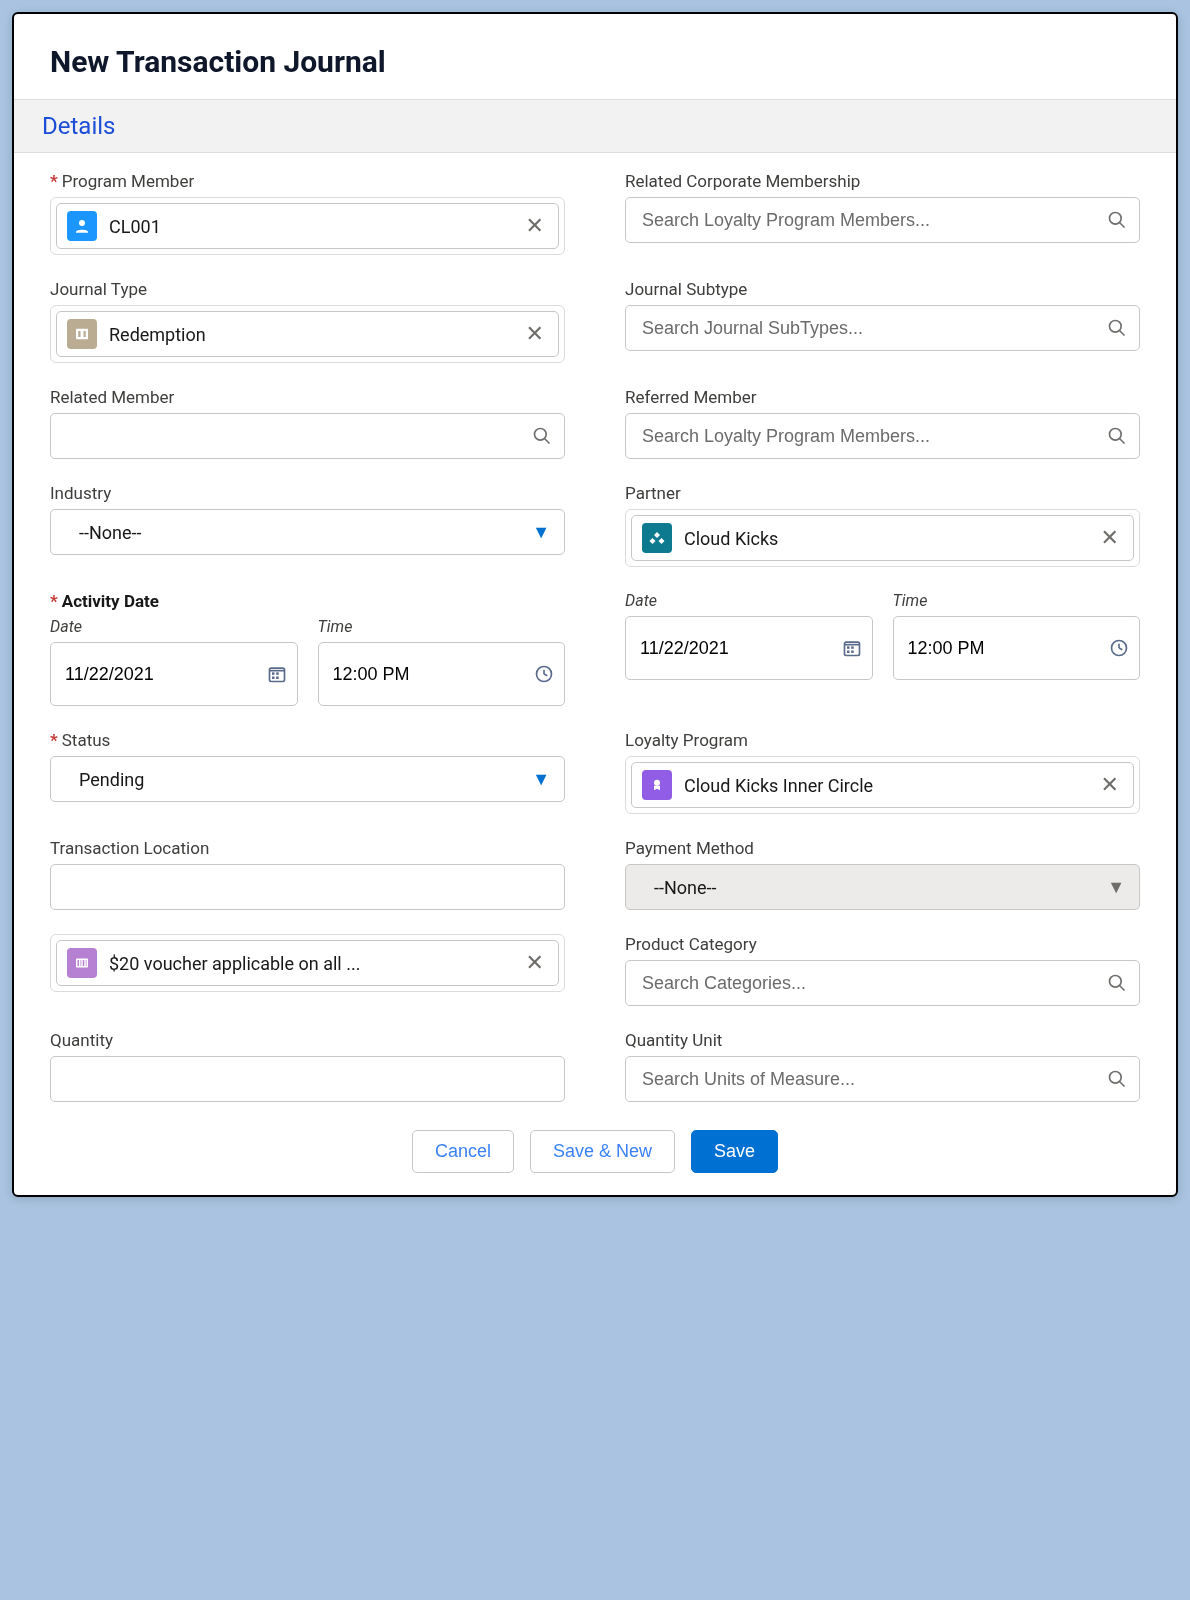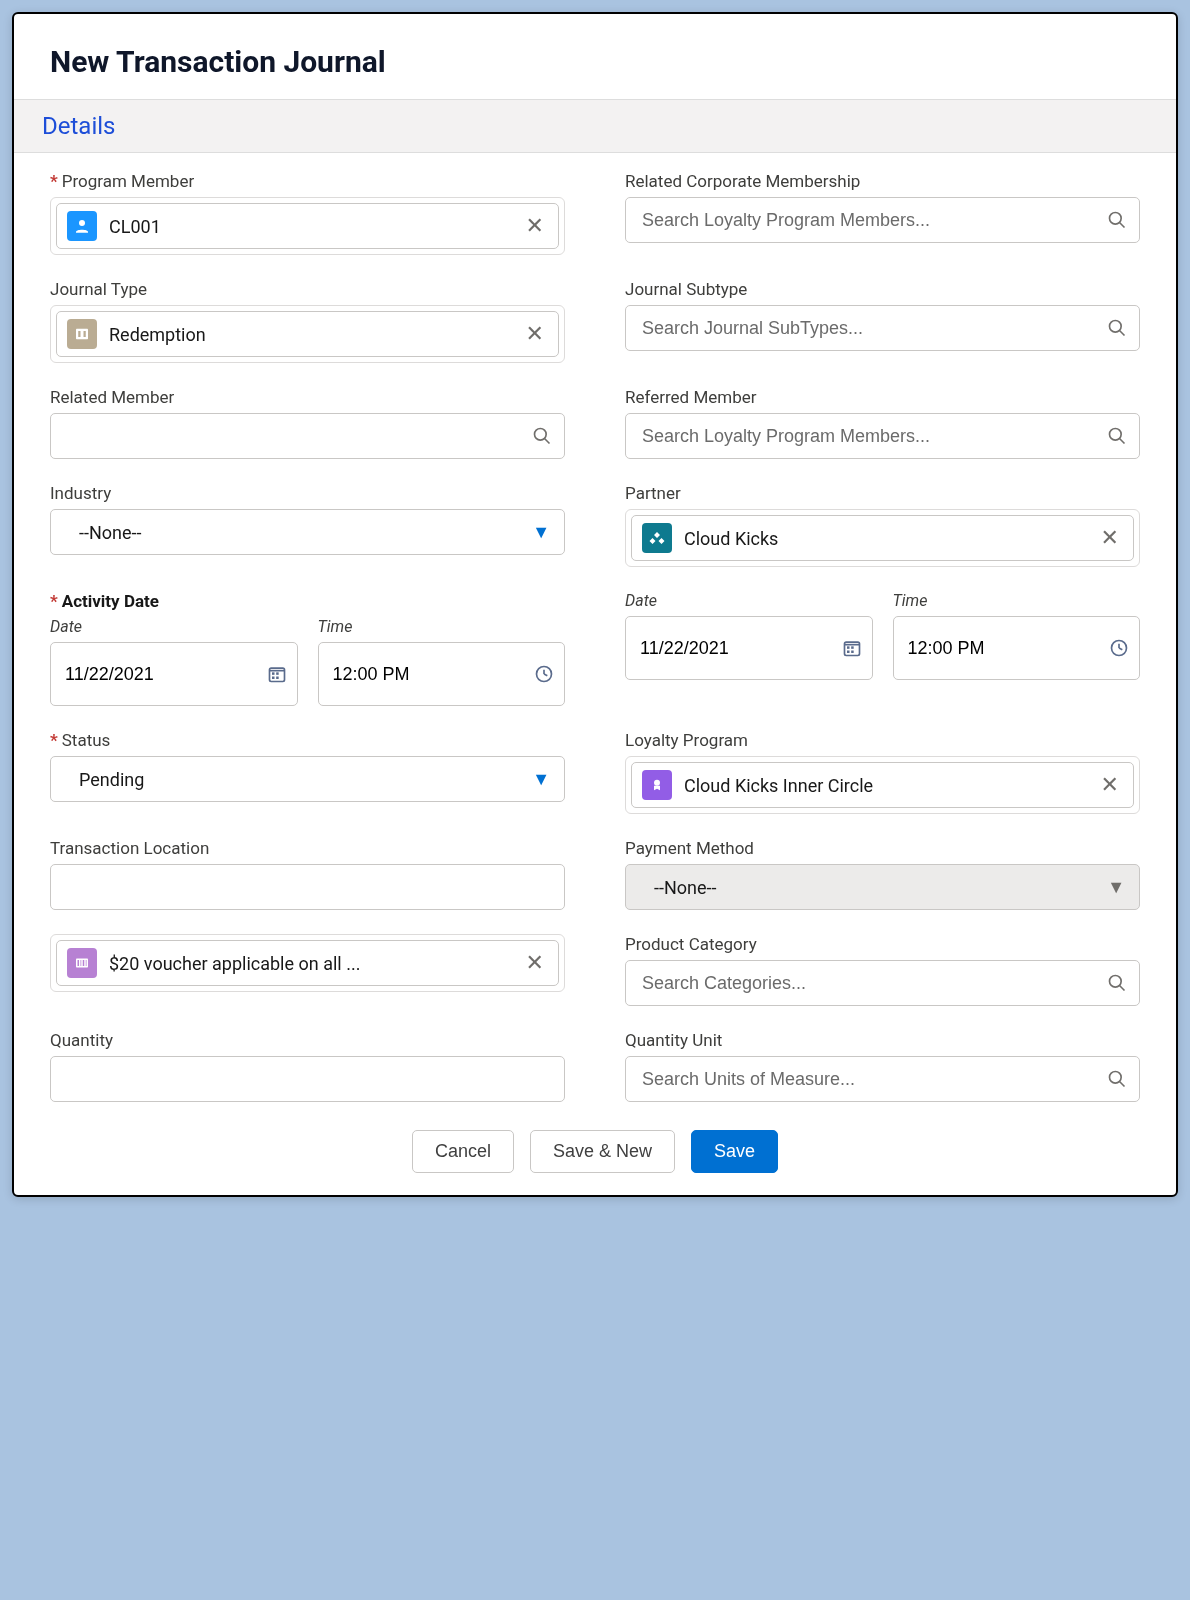--- a/index.html
+++ b/index.html
@@ -185,21 +185,21 @@
   }
   .footer {
     display: flex;
     justify-content: center;
     gap: 16px;
     padding: 18px 0 22px;
   }
   .btn {
     border: 1px solid #c9c7c5;
     background: #fff;
-    color: #404040;
+    color: #3b82f6;
     padding: 10px 22px;
     font-size: 18px;
     border-radius: 5px;
     cursor: pointer;
   }
   .btn.primary {
     background: #0070d2;
     border-color: #0070d2;
     color: #fff;
   }

